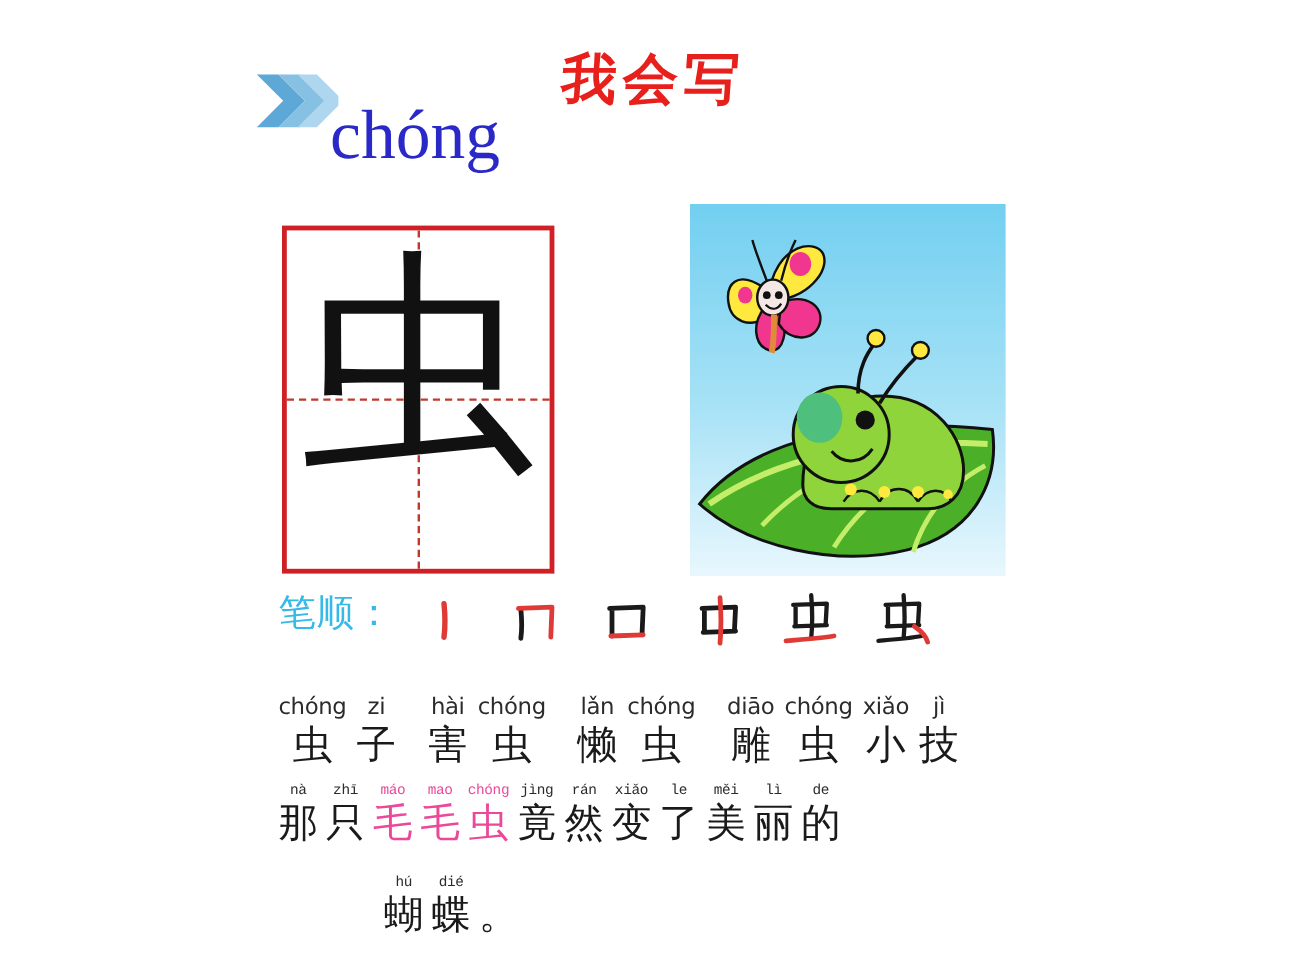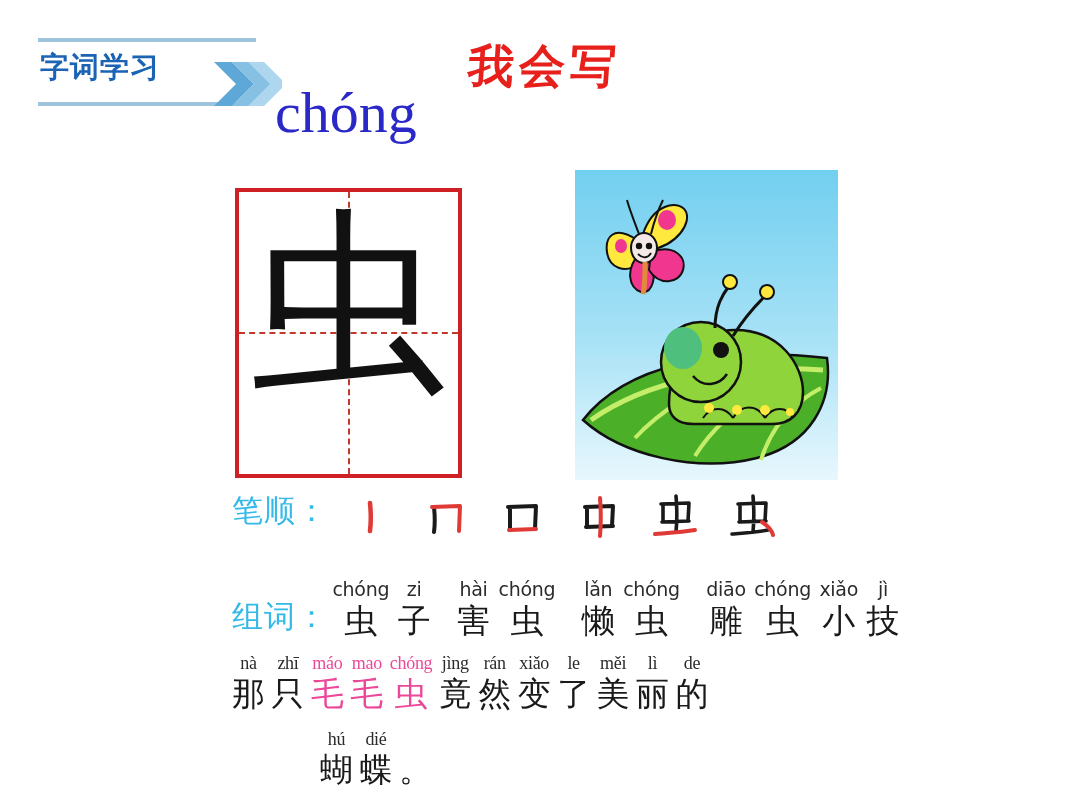--- a/index.html
+++ b/index.html
@@ -216,22 +216,22 @@
     display: inline-block;
     vertical-align: bottom;
   }
   .schar {
     display: inline-block;
     text-align: center;
     margin-right: 2px;
   }
   .schar .py {
     display: block;
-    font-family: Liberation Serif, serif;
-    font-size: 18px;
+    font-family: Liberation Mono, monospace;
+    font-size: 12px;
     color: #2b2b2b;
     line-height: 1.25;
     letter-spacing: -0.3px;
   }
   .schar .hz {
     display: block;
     font-family: "DejaVu Sans", "Liberation Sans", sans-serif;
     font-size: 33px;
     color: #1a1a1a;
     line-height: 1.15;
@@ -243,25 +243,20 @@
     left: 320px;
     top: 728px;
     white-space: nowrap;
   }
 </style>
 </head>
 <body>
 
 <div class="slide">
 
-  <div class="banner">
-    <div class="rule top"></div>
-    <div class="rule bottom"></div>
-    <div class="banner-label">字词学习</div>
-  </div>
 
   <div class="chevrons">
     <svg width="70" height="52" viewBox="0 0 70 52">
       <polygon points="2,4 20,4 42,26 20,48 2,48 24,26" fill="#5ea8d8"></polygon>
       <polygon points="20,4 38,4 60,26 38,48 20,48 42,26" fill="#86c1e4"></polygon>
       <polygon points="36,4 52,4 74,26 52,48 36,48 58,26" fill="#aed7ef"></polygon>
     </svg>
   </div>
 
   <div class="headword-pinyin">chóng</div>
@@ -365,23 +360,20 @@
         <svg width="54" height="46" viewBox="0 0 54 46">
           <path d="M14 10 L14 28 M12 10 L40 9 L39 27 M13 28 L40 27 M27 2 C28 14 28 28 27 38 M6 40 C18 39 32 38 42 36" stroke="#1a1a1a" stroke-width="3.6" fill="none" stroke-linecap="round" stroke-linejoin="round"></path>
           <path d="M36 28 C42 32 46 37 47 41" stroke="#e03a36" stroke-width="4" fill="none" stroke-linecap="round"></path>
         </svg>
       </span>
 
     </span>
   </div>
 
   <div class="row words-row">
-    <span class="label-box">
-      <span class="row-label"><span>组词</span><span class="colon">：</span></span>
-    </span>
     <span class="wordgroups">
 
       <span class="wgroup">
         <span class="wchar">
           <span class="py">chóng</span>
           <span class="hz">虫</span>
         </span>
         <span class="wchar">
           <span class="py">zi</span>
           <span class="hz">子</span>

